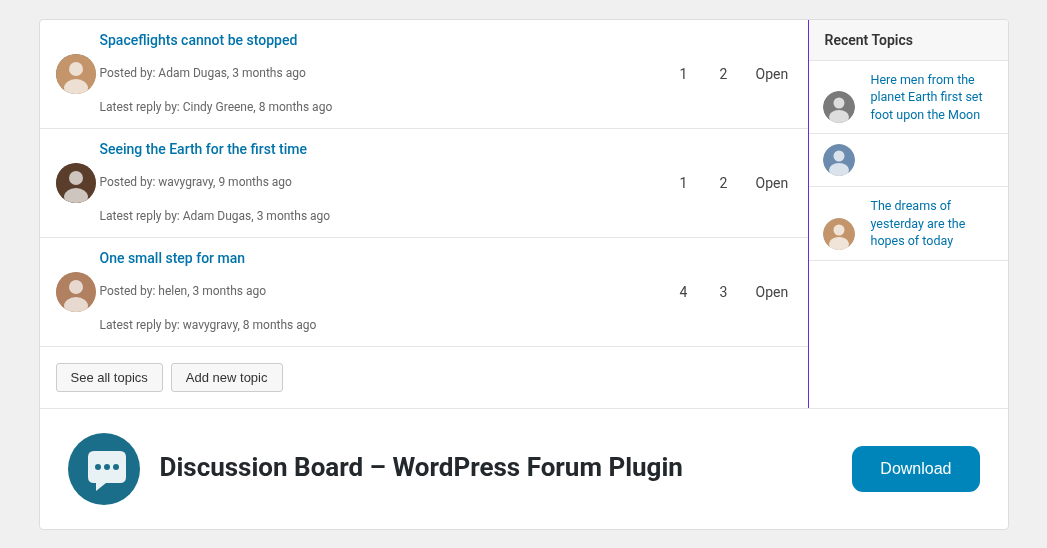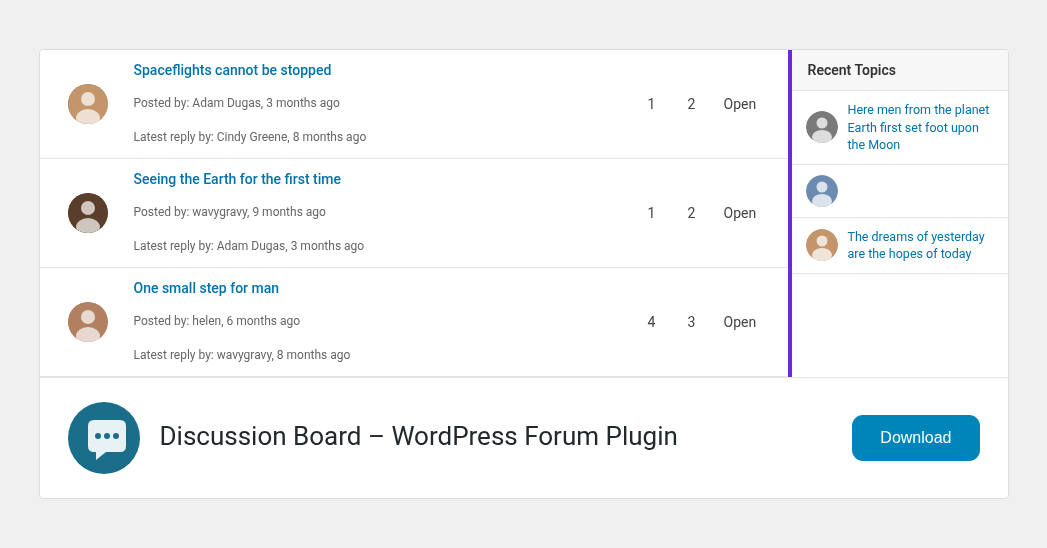--- a/index.html
+++ b/index.html
@@ -23,23 +23,23 @@
       display: flex;
       gap: 0;
     }
     .forum-panel {
       flex: 1;
       padding: 0;
     }
     .topic-row {
       display: flex;
       align-items: center;
-      padding: 12px 28px;
+      padding: 12px 16px;
       border-bottom: 1px solid #e5e5e5;
-      gap: 26px;
+      gap: 4px;
     }
     .topic-avatar {
       width: 40px;
       height: 40px;
       border-radius: 50%;
       background: #ccc;
       flex-shrink: 0;
       overflow: hidden;
     }
     .topic-info {
@@ -83,38 +83,38 @@
     .btn-secondary {
       background: #f7f7f7;
       border: 1px solid #ccc;
       border-radius: 3px;
       padding: 6px 14px;
       font-size: 13px;
       color: #333;
       cursor: pointer;
     }
     .sidebar {
-      width: 220px;
-      border-left: 4px solid #6d28d9;
+      width: 200px;
+      border-left: 1px solid #6d28d9;
       flex-shrink: 0;
     }
     .sidebar-title {
       background: #f7f7f7;
       padding: 12px 16px;
       font-size: 14px;
       font-weight: 600;
       color: #333;
       border-bottom: 1px solid #e5e5e5;
     }
     .recent-topic-item {
       display: flex;
-      align-items: center;
+      align-items: flex-end;
       padding: 10px 14px;
       border-bottom: 1px solid #e5e5e5;
-      gap: 10px;
+      gap: 16px;
     }
     .recent-avatar {
       width: 32px;
       height: 32px;
       border-radius: 50%;
       background: #ccc;
       flex-shrink: 0;
       overflow: hidden;
     }
     .recent-topic-link {
@@ -133,21 +133,21 @@
     .plugin-logo {
       width: 72px;
       height: 72px;
       flex-shrink: 0;
     }
     .plugin-info {
       flex: 1;
     }
     .plugin-title {
       font-size: 26px;
-      font-weight: 400;
+      font-weight: 700;
       color: #23282d;
       margin-bottom: 4px;
     }
     .plugin-author {
       font-size: 14px;
       color: #555;
     }
     .plugin-author a {
       color: #0073aa;
       text-decoration: none;
@@ -222,30 +222,34 @@
           <div class="topic-row">
     <div class="topic-avatar av3">
       <svg viewBox="0 0 40 40" xmlns="http://www.w3.org/2000/svg" style="width:100%;height:100%;border-radius:50%">
         <circle cx="20" cy="20" r="20" fill="#b08060"></circle>
         <circle cx="20" cy="15" r="7" fill="rgba(255,255,255,0.7)"></circle>
         <ellipse cx="20" cy="34" rx="12" ry="9" fill="rgba(255,255,255,0.7)"></ellipse>
       </svg>
     </div>
     <div class="topic-info">
       <span class="topic-title">One small step for man</span>
-      <div class="topic-meta">Posted by: helen, 6 months ago</div>
+      <div class="topic-meta">Posted by: helen, 3 months ago</div>
       <div class="topic-meta">Latest reply by: wavygravy, 8 months ago</div>
     </div>
     <div class="topic-stats">
       <span class="stat-num">4</span>
       <span class="stat-num">3</span>
       <span class="topic-status">Open</span>
     </div>
   </div>
         </div>
+      <div class="actions-row">
+        <button class="btn-secondary">See all topics</button>
+        <button class="btn-secondary">Add new topic</button>
+      </div>
     </div>
 
     <div class="sidebar">
       <div class="sidebar-title">Recent Topics</div>
       <div id="recent-topics-container">
           <div class="recent-topic-item">
     <div class="recent-avatar">
       <svg viewBox="0 0 32 32" xmlns="http://www.w3.org/2000/svg" style="width:100%;height:100%;border-radius:50%">
         <circle cx="16" cy="16" r="16" fill="#7a7a7a"></circle>
         <circle cx="16" cy="12" r="5.5" fill="rgba(255,255,255,0.75)"></circle>

